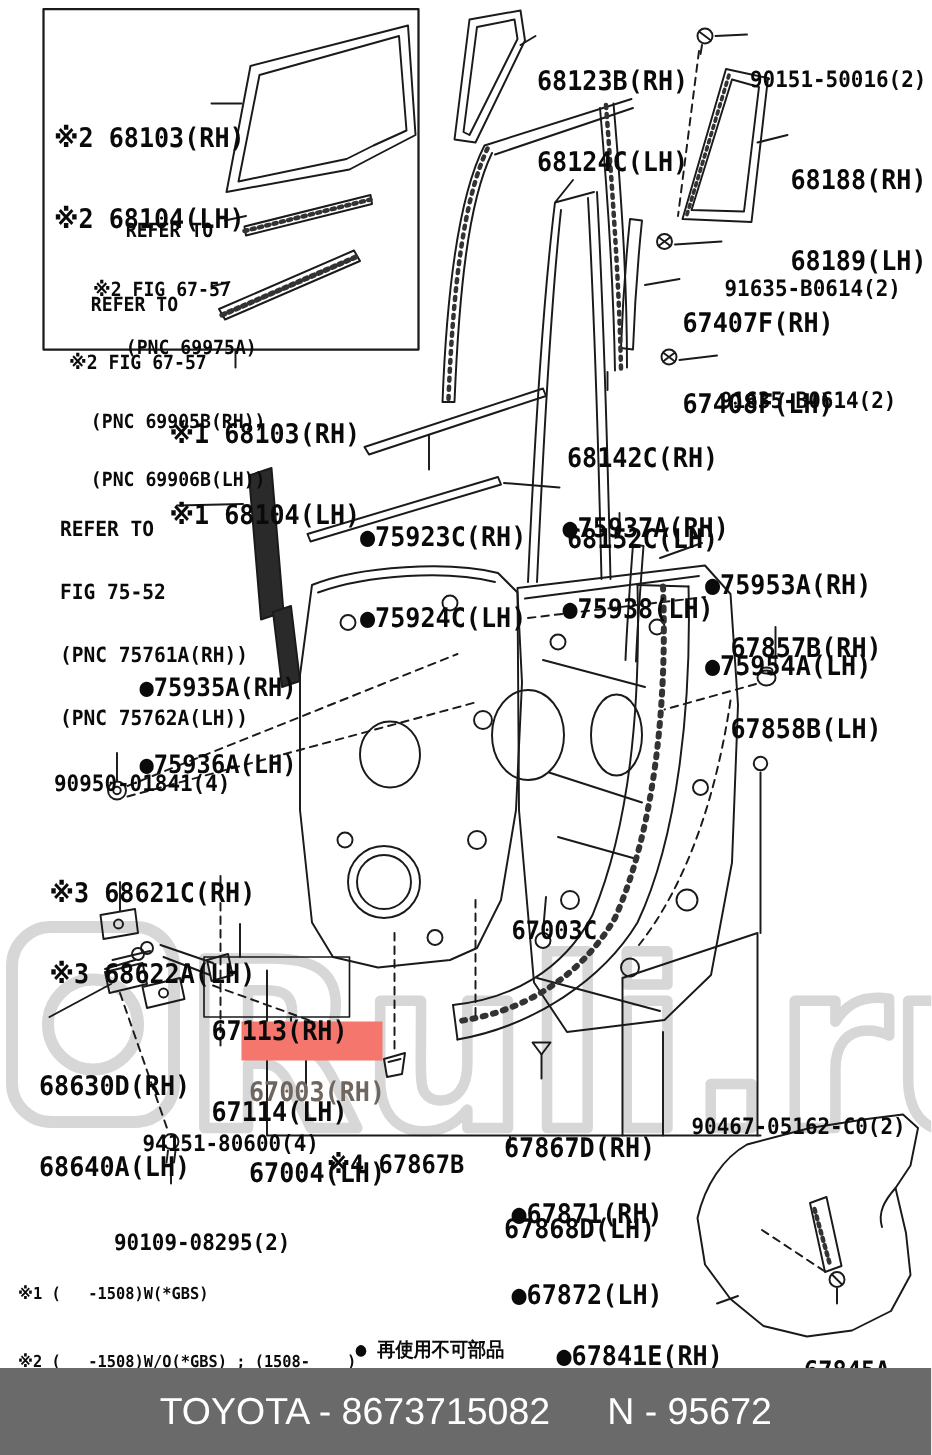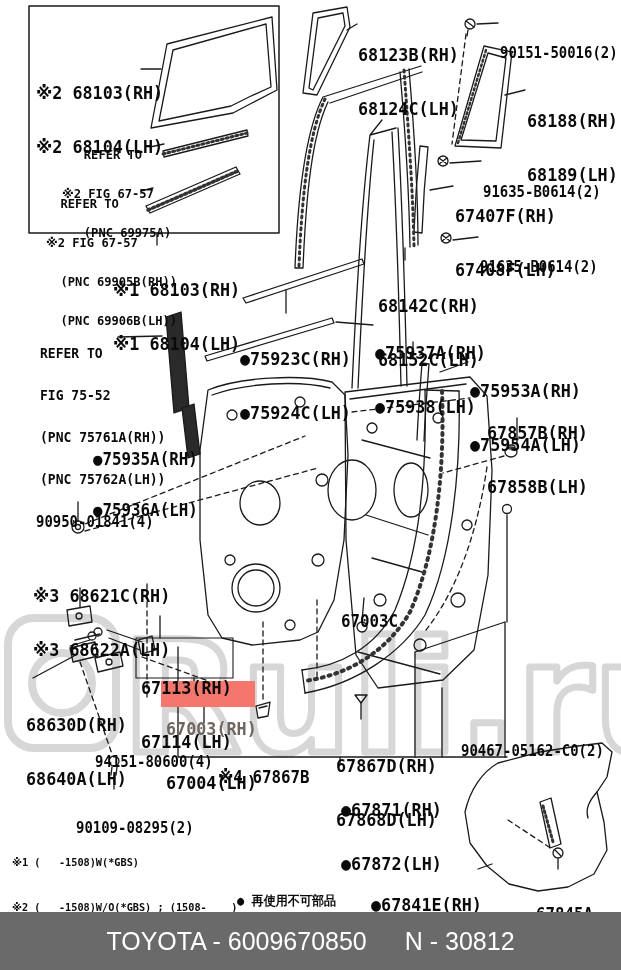--- a/index.html
+++ b/index.html
@@ -326,17 +326,17 @@
   <div>●67842E(LH)</div>
 </div>
 <div class="pl" style="left:536px;top:872px;font-size:17px">
   <div>67845A</div>
 </div>
 <div class="pl" style="left:566px;top:892px;font-size:13px">
   <div>675369Q</div>
 </div>
 
 <div id="footer">
-  <span>TOYOTA - 6009670850</span>
-  <span>N - 30812</span>
+  <span>TOYOTA - 8673715082</span>
+  <span>N - 95672</span>
 </div>
 
 </div>
 
 </body></html>

